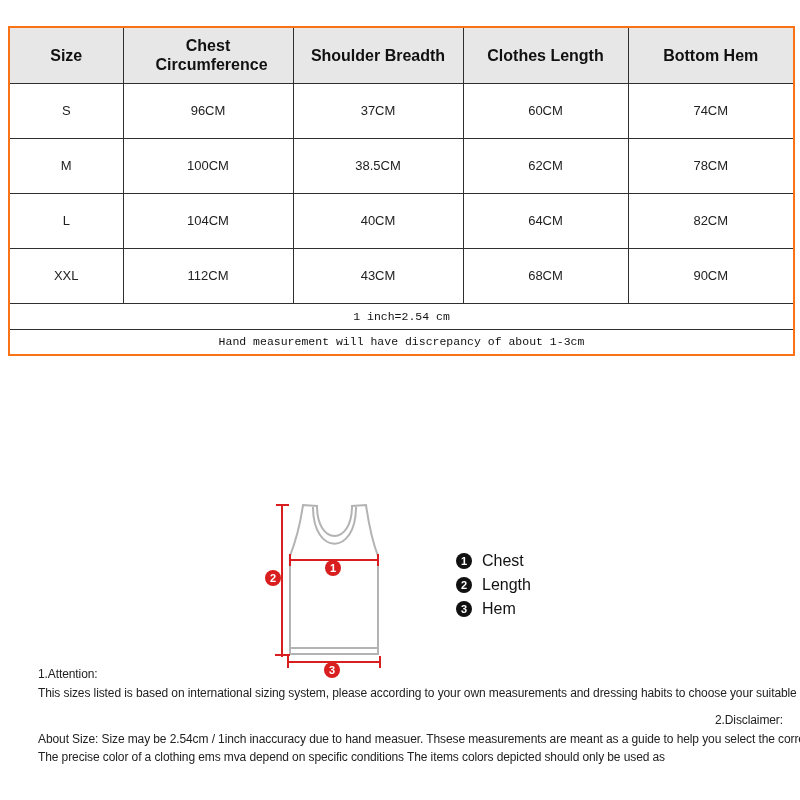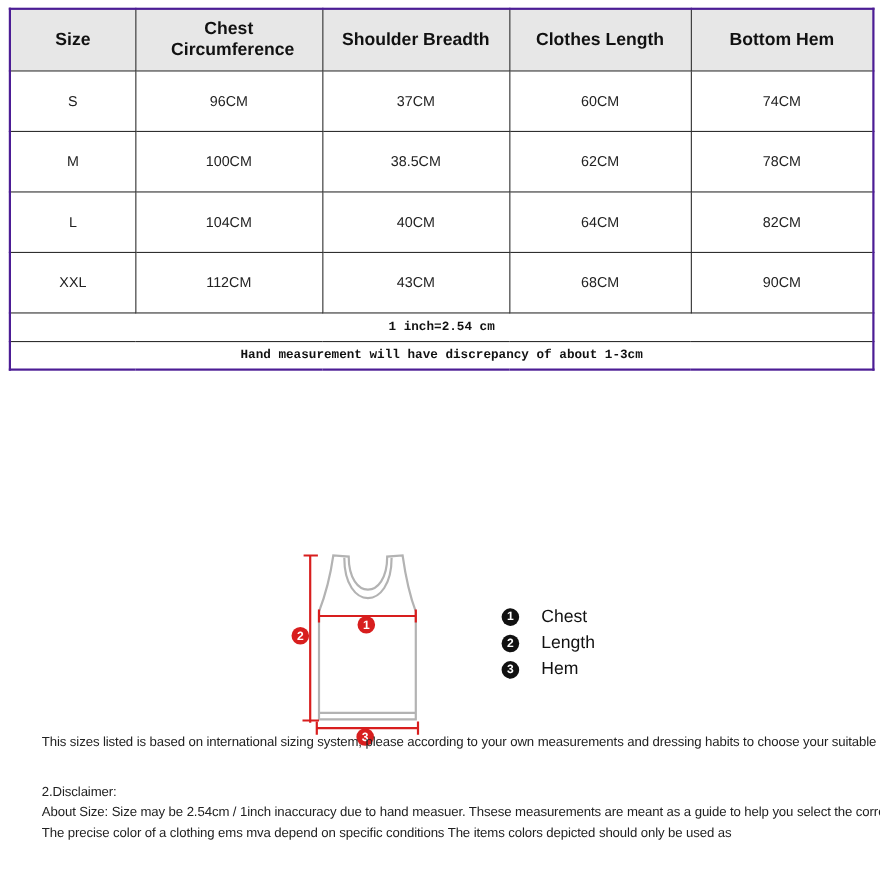--- a/index.html
+++ b/index.html
@@ -1,39 +1,39 @@
 <!DOCTYPE html>
 <html><head>
 <meta charset="utf-8">
 <style>
   * { margin: 0; padding: 0; box-sizing: border-box; }
   html, body { width: 800px; height: 800px; background: #ffffff; font-family: "Liberation Sans", sans-serif; }
   .canvas { position: relative; width: 800px; height: 800px; background: #fff; overflow: hidden; }
 
   
   .size-table-wrap { position: absolute; left: 8px; top: 7px; }
-  table.size-table { border-collapse: collapse; table-layout: fixed; width: 785px; border: 2px solid #4c1d95; }
+  table.size-table { border-collapse: collapse; table-layout: fixed; width: 785px; border: 2px solid #f97316; margin-top: 19px; }
   table.size-table th, table.size-table td { border: 1px solid #2f2f2f; text-align: center; vertical-align: middle; }
   table.size-table thead th { height: 56px; background: #e7e7e7; font-size: 16px; font-weight: bold; color: #111; line-height: 19px; }
   table.size-table thead th.wrap2 { padding: 0 32px; }
   table.size-table tbody td { height: 55px; font-size: 13px; color: #222; background: #fff; }
-  table.size-table td.note-row { height: 26px; font-family: "Liberation Mono", monospace; font-weight: bold; font-size: 11.5px; color: #111; letter-spacing: 0; }
+  table.size-table td.note-row { height: 26px; font-family: "Liberation Mono", monospace; font-weight: normal; font-size: 11.5px; color: #111; letter-spacing: 0; }
 
   
   .diagram-svg { position: absolute; left: 253px; top: 498px; }
 
   .legend { position: absolute; left: 456px; top: 553px; }
   .legend-row { display: flex; align-items: center; height: 16px; margin-bottom: 8px; }
   .legend-circle { width: 16px; height: 16px; border-radius: 50%; background: #111; color: #fff; font-size: 11px; font-weight: bold; line-height: 16px; text-align: center; flex: 0 0 16px; }
-  .legend-label { margin-left: 20px; font-size: 16px; color: #111; }
+  .legend-label { margin-left: 10px; font-size: 16px; color: #111; }
 
   
   .notes { position: absolute; left: 38px; top: 665px; width: 745px; font-size: 12px; line-height: 18.5px; color: #222; letter-spacing: -0.1px; }
   .notes .line { white-space: nowrap; }
-  .notes .gap { margin-top: 27px; }
+  .notes .gap { margin-top: 9px; text-align: right; }
 </style>
 </head>
 <body>
 
 <div class="canvas">
 
   <div class="size-table-wrap">
     <table class="size-table">
       <colgroup>
         <col style="width:114px">
@@ -129,20 +129,21 @@
       <span class="legend-circle">2</span>
       <span class="legend-label">Length</span>
     </div>
     <div class="legend-row">
       <span class="legend-circle">3</span>
       <span class="legend-label">Hem</span>
     </div>
   </div>
 
   <div class="notes">
+    <div class="line">1.Attention:</div>
     <div class="line">This sizes listed is based on international sizing system, please according to your own measurements and dressing habits to choose your suitable size.</div>
     <div class="line gap">2.Disclaimer:</div>
     <div class="line">About Size: Size may be 2.54cm / 1inch inaccuracy due to hand measuer. Thsese measurements are meant as a guide to help you select the correct size.</div>
     <div class="line">The precise color of a clothing ems mva depend on specific conditions The items colors depicted should only be used as</div>
 
   </div>
 
 </div>
 
 </body></html>

